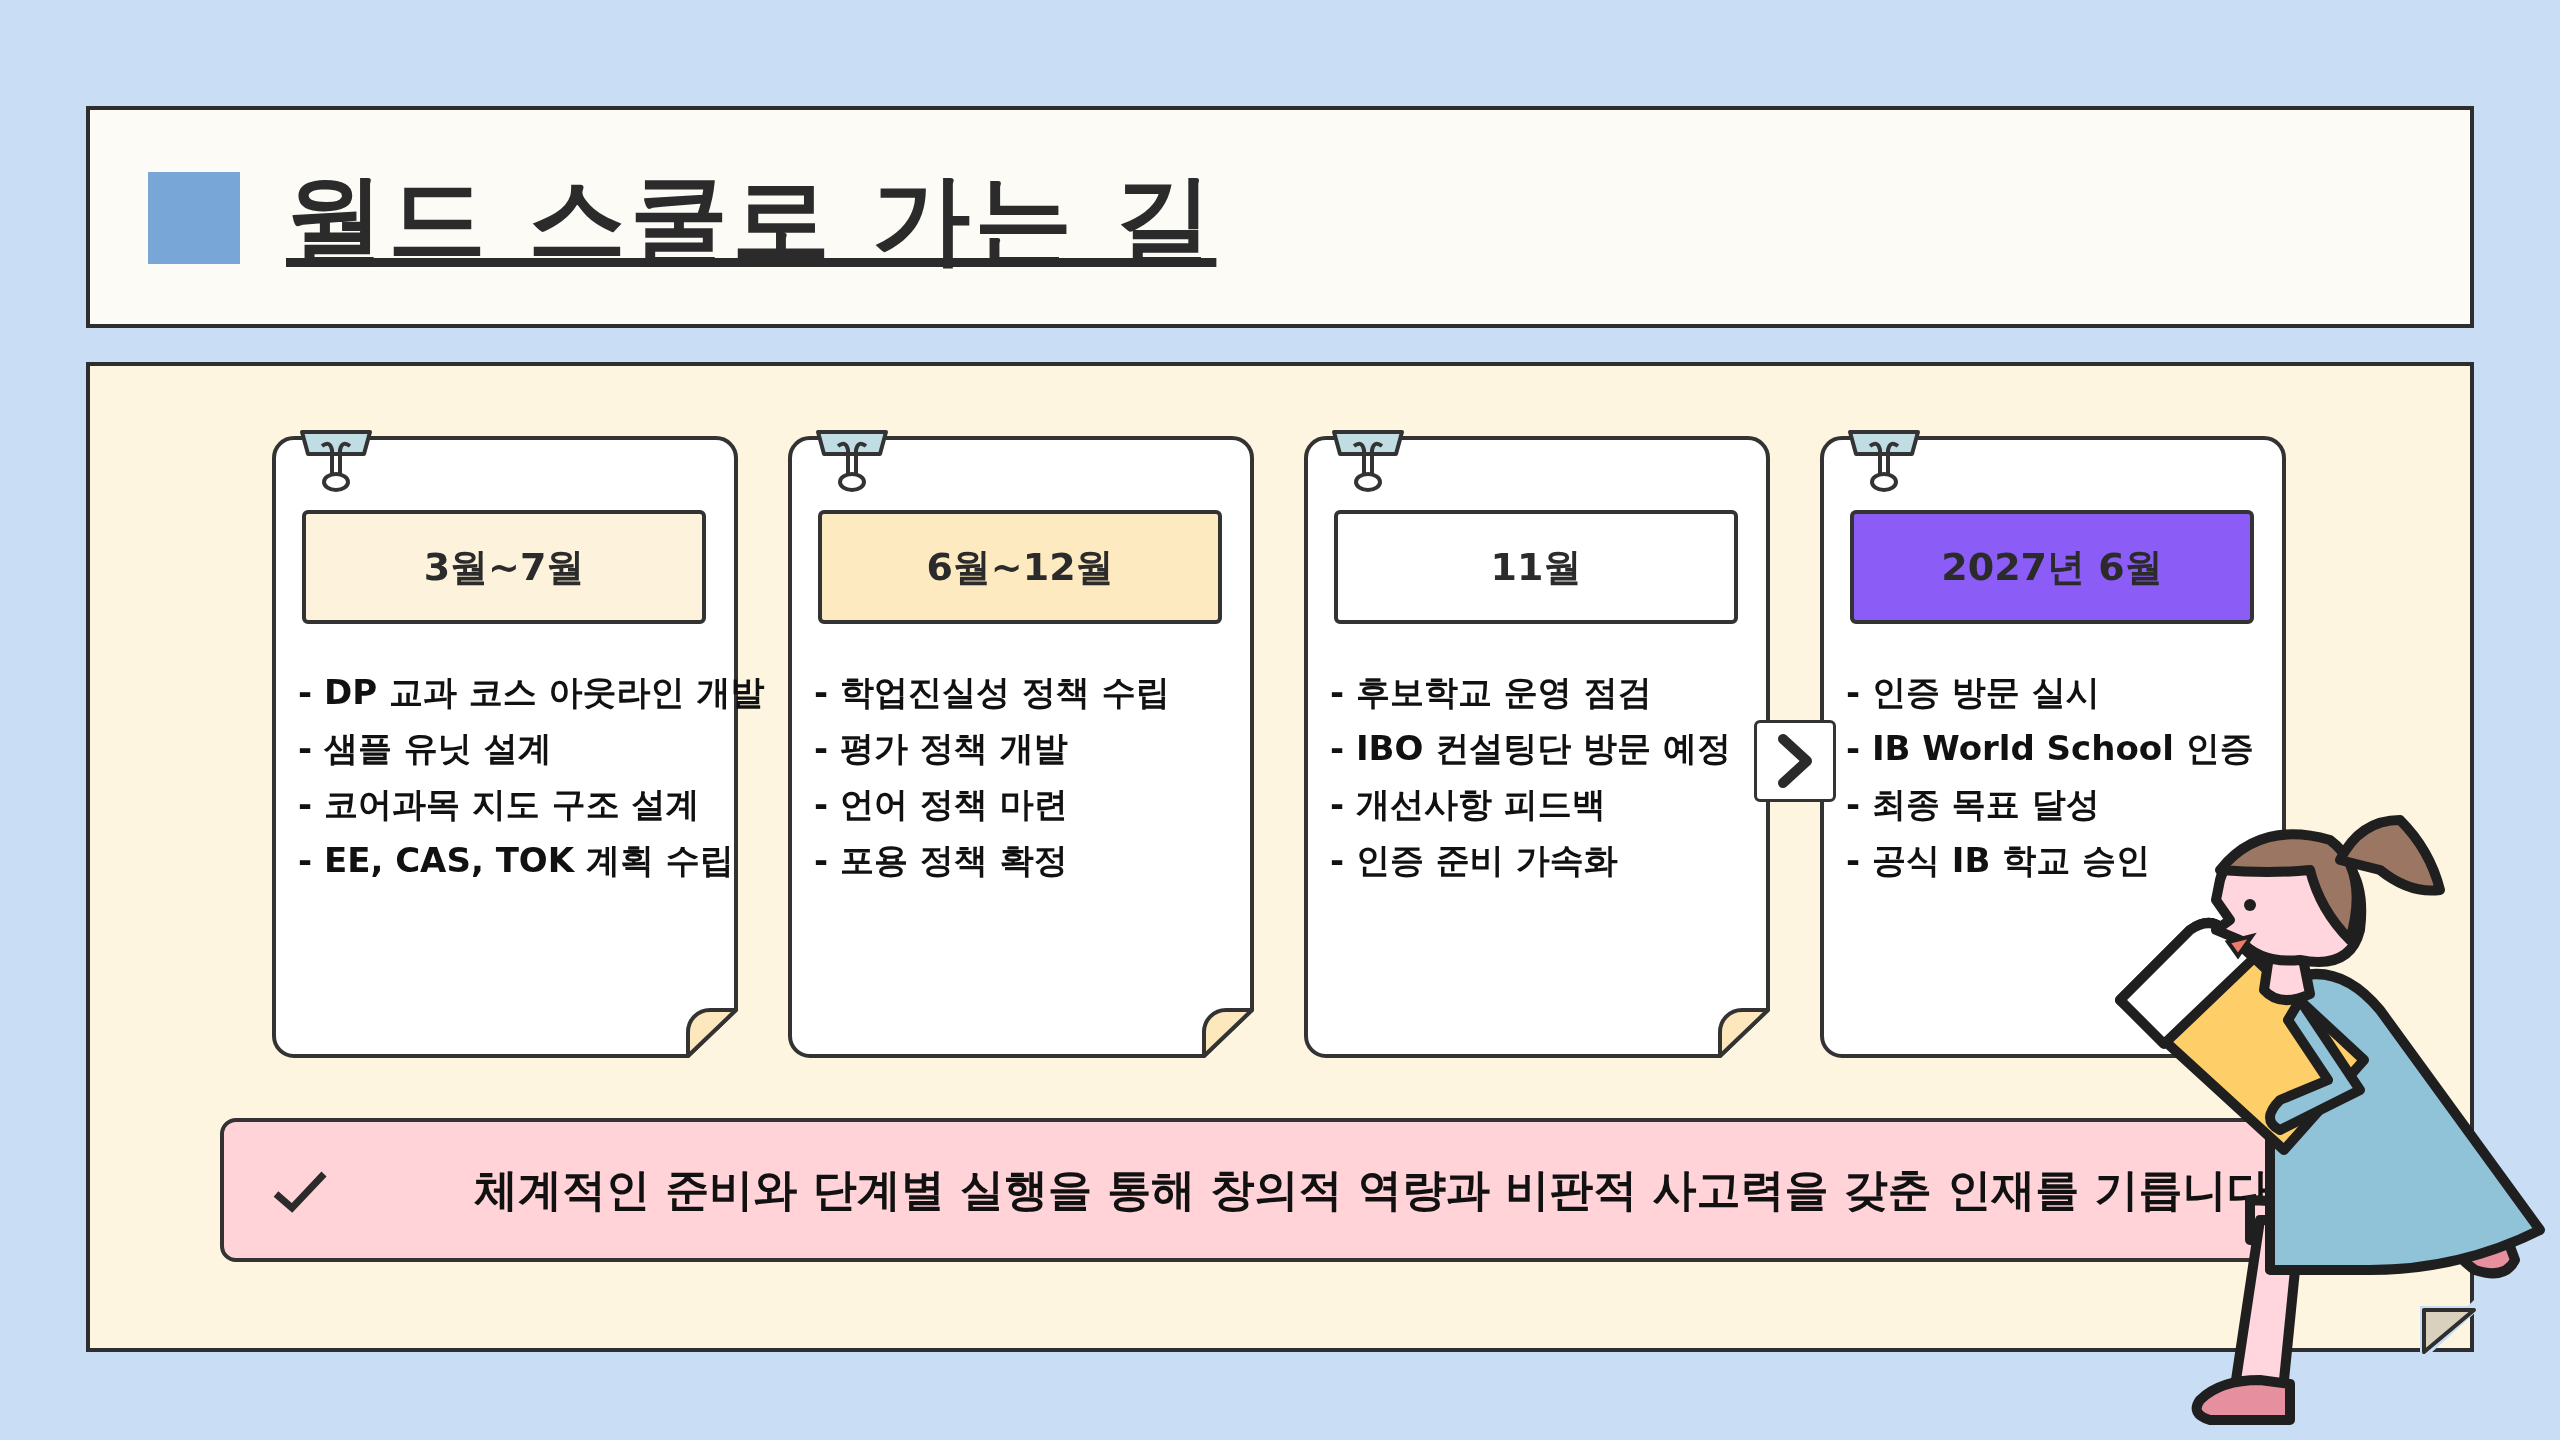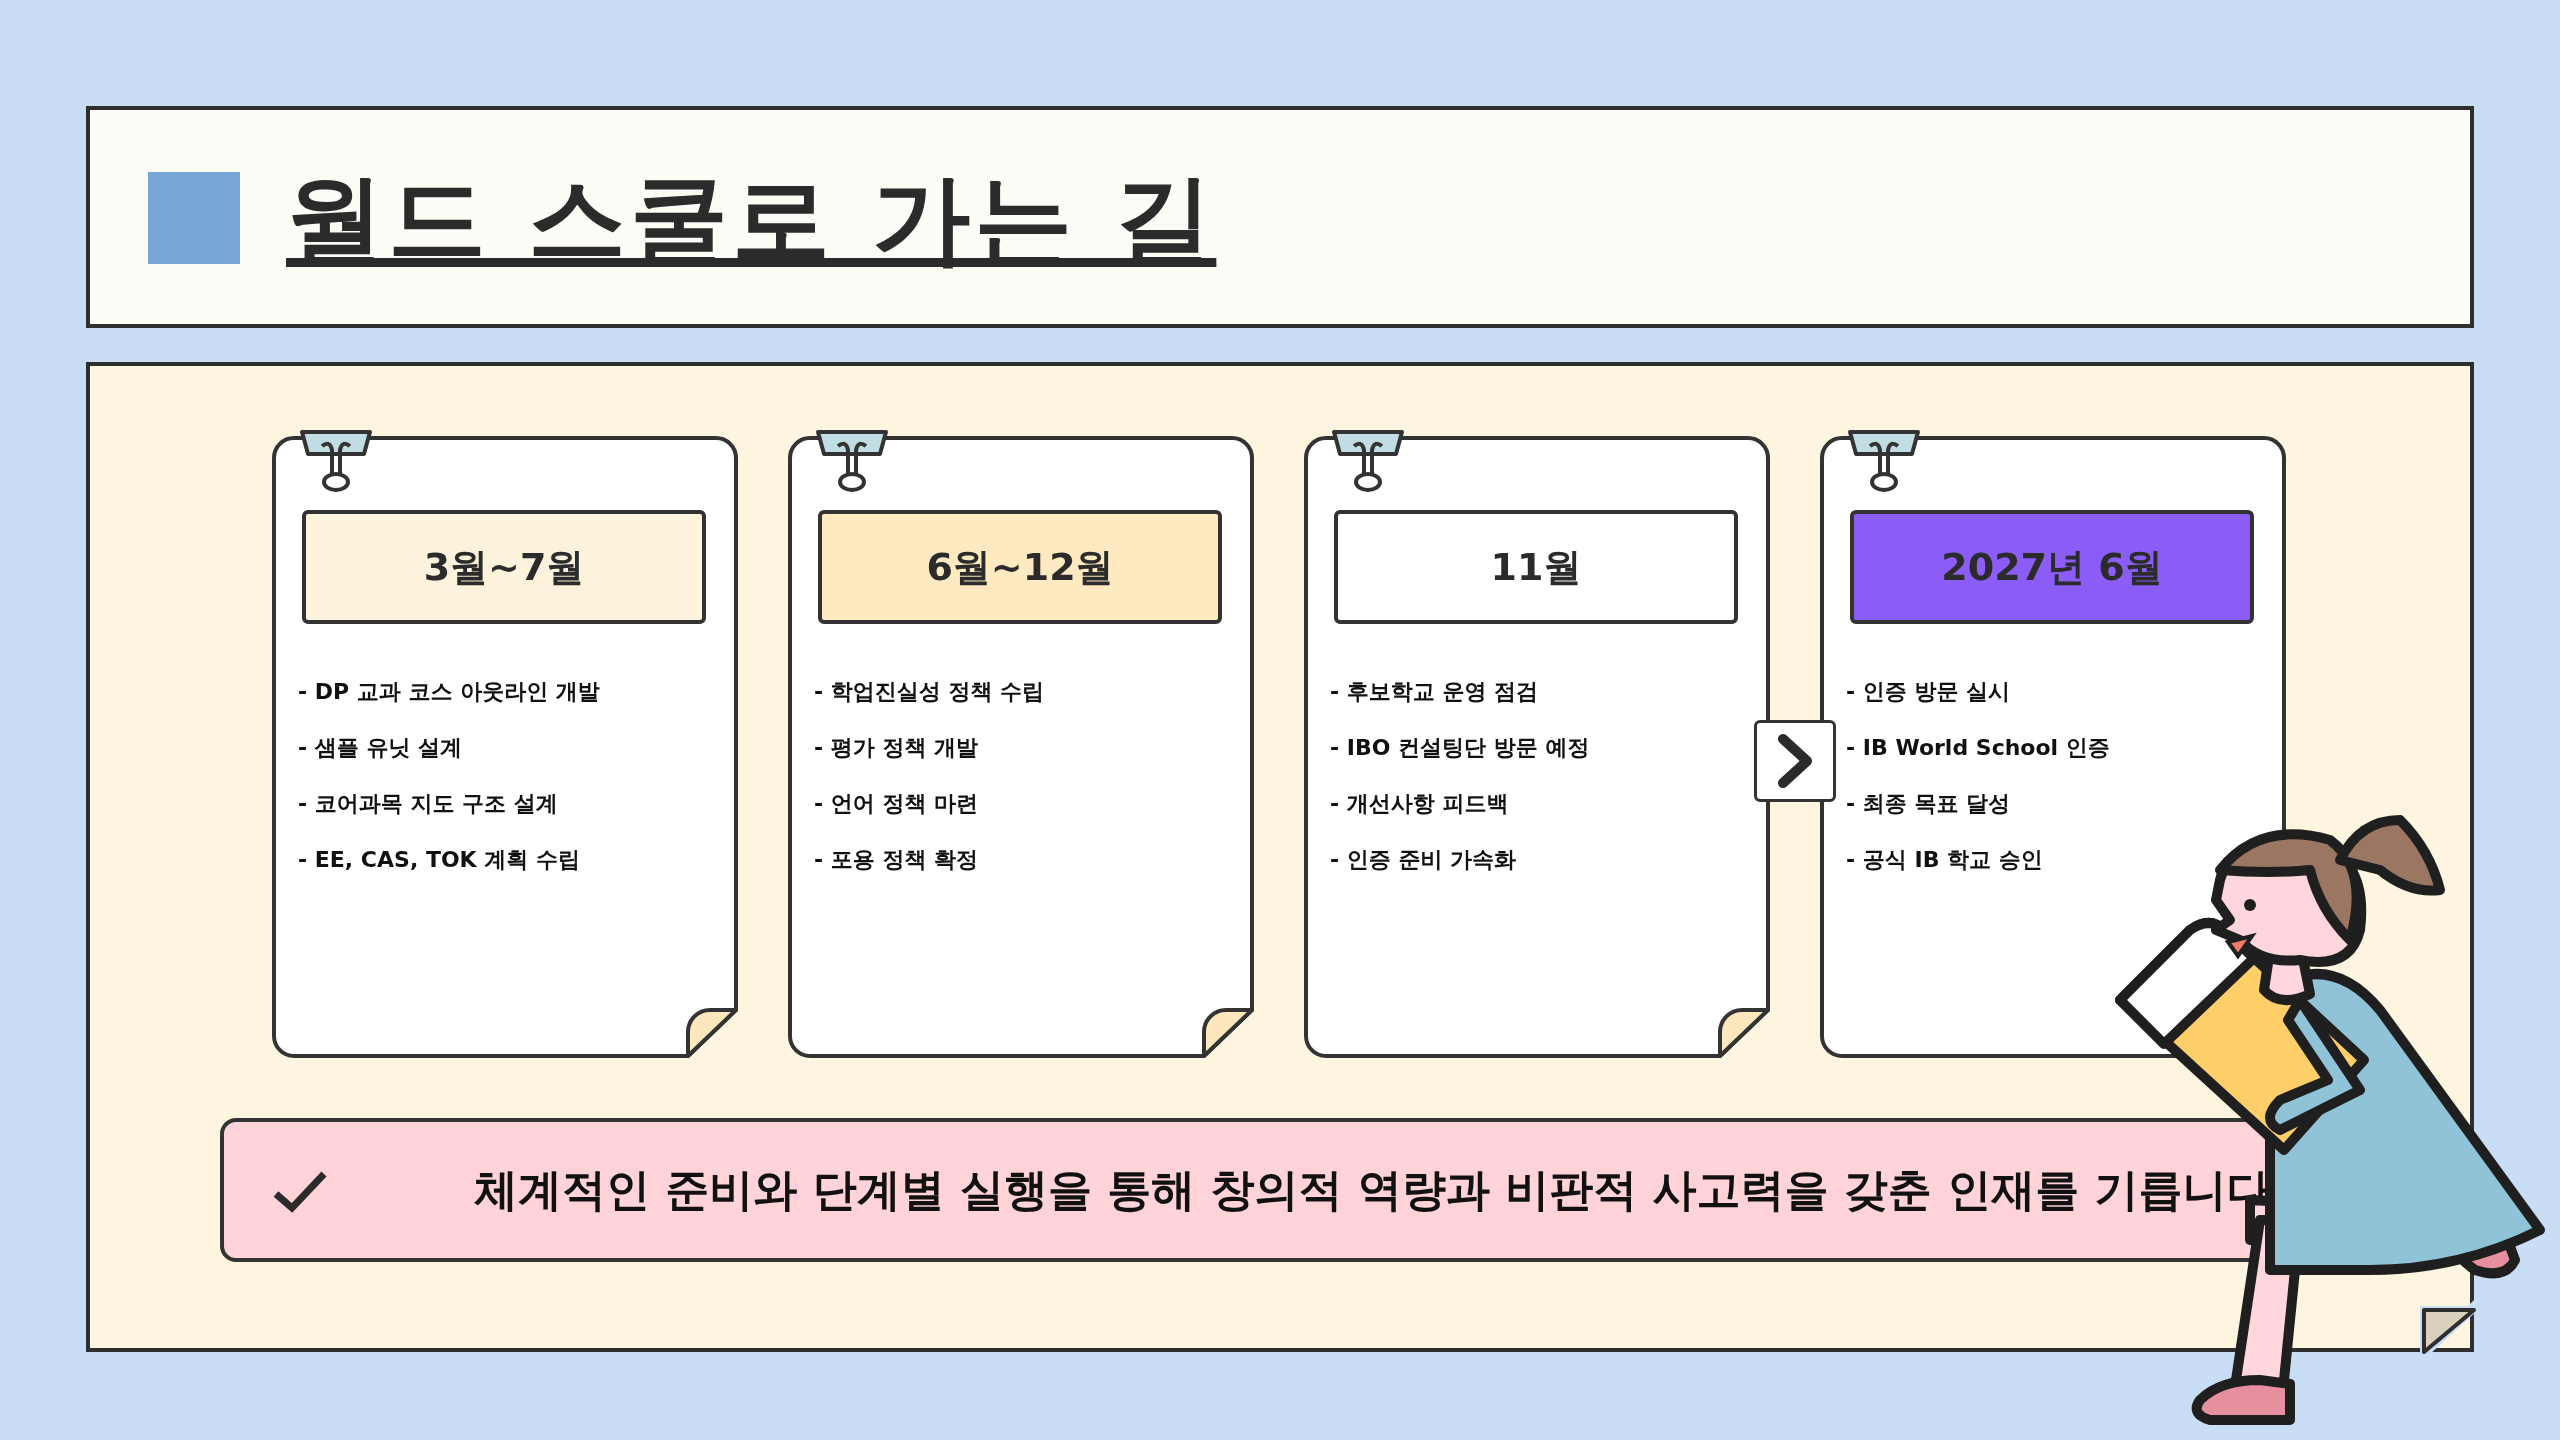--- a/index.html
+++ b/index.html
@@ -36,21 +36,21 @@
   .card svg.frame { position:absolute; left:0; top:0; }
   .clip { position:absolute; left:26px; top:-8px; width:76px; height:66px; }
   .date-tag {
     position:absolute; left:30px; top:74px; width:404px; height:114px;
     border:4px solid #333; border-radius:6px; box-sizing:border-box;
     display:flex; align-items:center; justify-content:center;
     font-size:38px; font-weight:bold; color:#2b2b2b;
   }
   .items {
     position:absolute; left:26px; top:228px; margin:0; padding:0; list-style:none;
-    font-size:22px; font-weight:bold; color:#111; line-height:56px;
+    font-size:34px; font-weight:bold; color:#111; line-height:56px;
     white-space:nowrap;
   }
   .items li::before { content:"- "; }
   .arrow-btn {
     position:absolute; left:1754px; top:720px; width:82px; height:82px;
     background:#fff; border:3px solid #333; border-radius:6px; box-sizing:border-box;
     display:flex; align-items:center; justify-content:center;
   }
   .banner {
     position:absolute; left:220px; top:1118px; width:2100px; height:144px;

